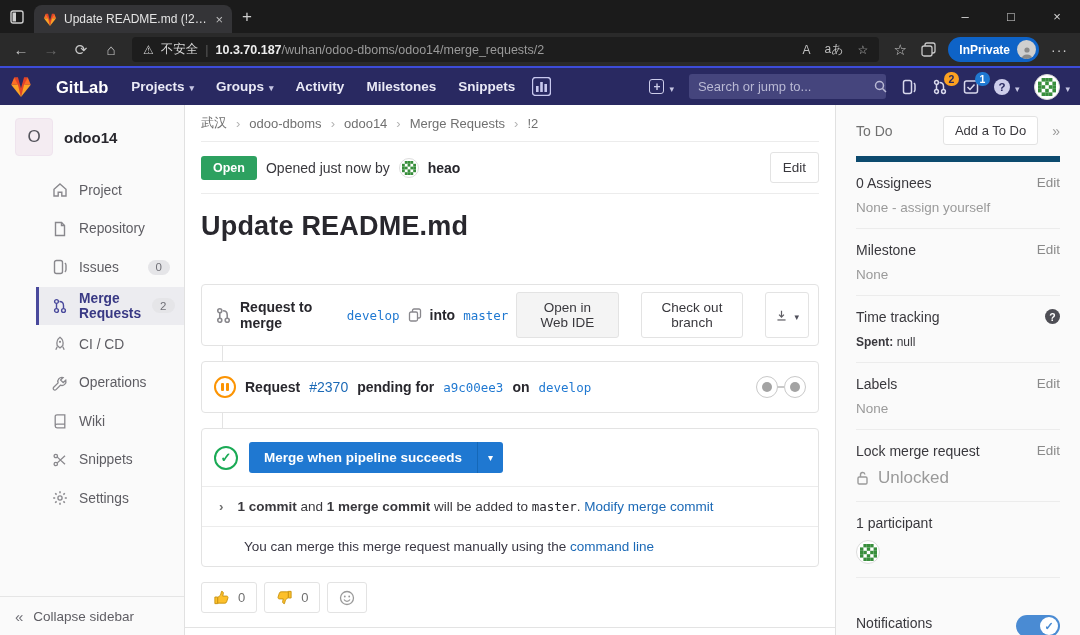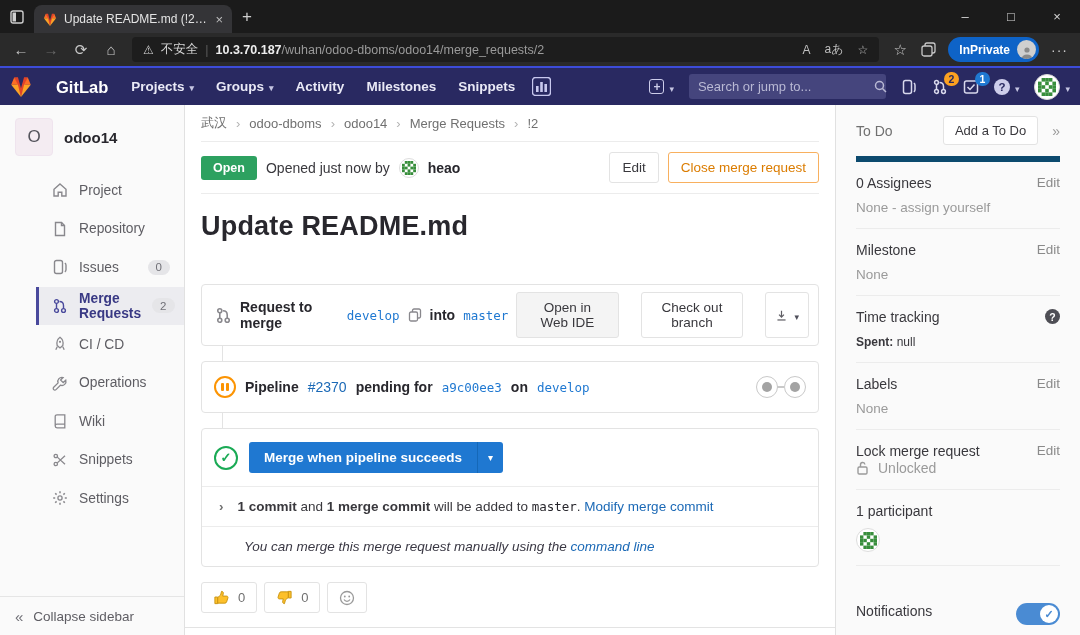--- a/index.html
+++ b/index.html
@@ -102,40 +102,40 @@
   .stage + .stage::before { content:""; position:absolute; left:-8px; top:9px; width:7px; height:1.5px; background:#c9c9c9; }
 
   .row-merge { display:flex; align-items:center; gap:11px; padding:13px 12px; }
   .ci-ok { width:24px; height:24px; border:2px solid #1aaa55; border-radius:50%; color:#1aaa55; font-size:13px; font-weight:700; display:flex; align-items:center; justify-content:center; flex-shrink:0; }
   .btn-merge { display:flex; cursor:pointer;text-align:center; }
   .btn-merge .main { background:#1f78d1; color:#fff; font-size:13.5px; font-weight:600; padding:8px 15px; border-radius:3px 0 0 3px; }
   .btn-merge .caret-part { background:#1f78d1; border-left:1px solid #1568b8; color:#fff; padding:8px 10px; border-radius:0 3px 3px 0; font-size:10px; display:flex; align-items:center; }
   .row-commits { border-top:1px solid #ececec; padding:12px 12px; font-size:13.5px; color:#39383d; }
   .chev-right::before { content:"›"; color:#707070; font-weight:700; margin-right:14px; margin-left:5px; }
   .mono-dark { font-family:"DejaVu Sans Mono","Liberation Mono",monospace; font-size:12.5px; color:#28272d; }
-  .row-manual { border-top:1px solid #ececec; padding:12px 12px 12px 42px; font-size:13.5px; color:#3a3844; font-style:italic; }
+  .row-manual { border-top:1px solid #ececec; padding:12px 12px 12px 42px; font-size:13.5px; color:#3a3844; }
 
   .awards { display:flex; gap:7px; margin:15px 0 14px; }
   .award-btn { display:flex; align-items:center; gap:8px; border:1px solid #e3e3e3; border-radius:3px; background:#fff; padding:6px 11px; font-size:13px; color:#707070; cursor:pointer; }
 
   .tabs-row { border-top:1px solid #e3e3e3; display:flex; align-items:center; margin:0 -16px; padding:9px 16px 0; }
 
   
   #right-sidebar { width:245px; background:#fafafa; border-left:1px solid #e1e1e1; padding:0 20px; flex-shrink:0; font-size:14px; }
   .rs-first { display:flex; align-items:center; padding:11px 0; border-bottom:6px solid #0c4a6e; color:#707070; }
   .btn-sm { border:1px solid #e3e3e3; background:#fff; border-radius:3px; font-size:13px; color:#39383d; padding:6px 11px; margin-left:auto; cursor:pointer; }
   .rs-first .dbl-right { margin-left:14px; cursor:pointer; }
   .rs-block { padding:13px 0; border-bottom:1px solid #ececec; }
   .rs-head { display:flex; align-items:flex-start; color:#39383d; }
   .rs-edit { margin-left:auto; color:#8a8a8a; font-size:13.5px; cursor:pointer; }
   .rs-value { margin-top:9px; color:#9a9a9a; font-size:13.5px; }
   .help-dark { margin-left:auto; width:15px; height:15px; border-radius:50%; background:#4e4e55; color:#fff; font-size:10.5px; font-weight:700; display:flex; align-items:center; justify-content:center; }
   .spent-line { margin-top:10px; font-size:12px; color:#39383d; }
   .spent-line b { font-weight:700; }
-  .lock-line { margin-top:1px; display:flex; align-items:center; gap:9px; color:#9a9a9a; font-size:14px; }
+  .lock-line { margin-top:9px; display:flex; align-items:center; gap:9px; color:#9a9a9a; font-size:17px; }
   .avatar-24 { width:24px; height:24px; border-radius:50%; background:#fff; border:1px solid #ddd; display:flex; align-items:center; justify-content:center; margin-top:9px; }
   .rs-gap { height:22px; border-bottom:1px solid #ececec; margin-bottom:2px; border-bottom:none; }
   .toggle { margin-left:auto; width:44px; height:22px; border-radius:11px; background:#4a8bd3; position:relative; cursor:pointer; }
   .toggle .knob { position:absolute; right:2px; top:2px; width:18px; height:18px; border-radius:50%; background:#fff; color:#4a8bd3; font-size:11px; font-weight:700; display:flex; align-items:center; justify-content:center; }
   svg { display:block; }
 </style>
 </head>
 <body>
 
 <div id="titlebar">
@@ -435,21 +435,20 @@
             <rect x="2" y="3" width="1" height="1" fill="#388e3c"></rect>
             <rect x="4" y="3" width="1" height="1" fill="#388e3c"></rect>
             <rect x="1" y="4" width="1" height="1" fill="#388e3c"></rect>
             <rect x="2" y="4" width="1" height="1" fill="#388e3c"></rect>
             <rect x="3" y="4" width="1" height="1" fill="#388e3c"></rect>
           </svg>
         </span>
       <span class="author">heao</span>
       <span class="status-actions">
         <button class="btn">Edit</button>
-        <button class="btn btn-close-mr">Close merge request</button>
       </span>
     </div>
 
     <div id="mr-title">Update README.md</div>
 
     <div class="card card-merge-req">
       <span style="color:#89888d">
           <svg width="17" height="17" viewBox="0 0 16 16">
             <circle cx="4.5" cy="3.5" r="1.9" fill="none" stroke="currentColor" stroke-width="1.5"></circle>
             <circle cx="4.5" cy="12.5" r="1.9" fill="none" stroke="currentColor" stroke-width="1.5"></circle>
@@ -480,21 +479,21 @@
       </span>
     </div>
 
     <div class="connector"></div>
 
     <div class="card card-pipeline">
       <span class="ci-pending">
           <i></i>
           <i></i>
         </span>
-      <span class="bold">Pipeline</span>
+      <span class="bold">Request</span>
       <span class="link-blue">#2370</span>
       <span class="bold">pending for</span>
       <span class="mono branch">a9c00ee3</span>
       <span class="bold">on</span>
       <span class="mono branch">develop</span>
       <span class="stages">
           <span class="stage"></span>
           <span class="stage"></span>
         </span>
     </div>

